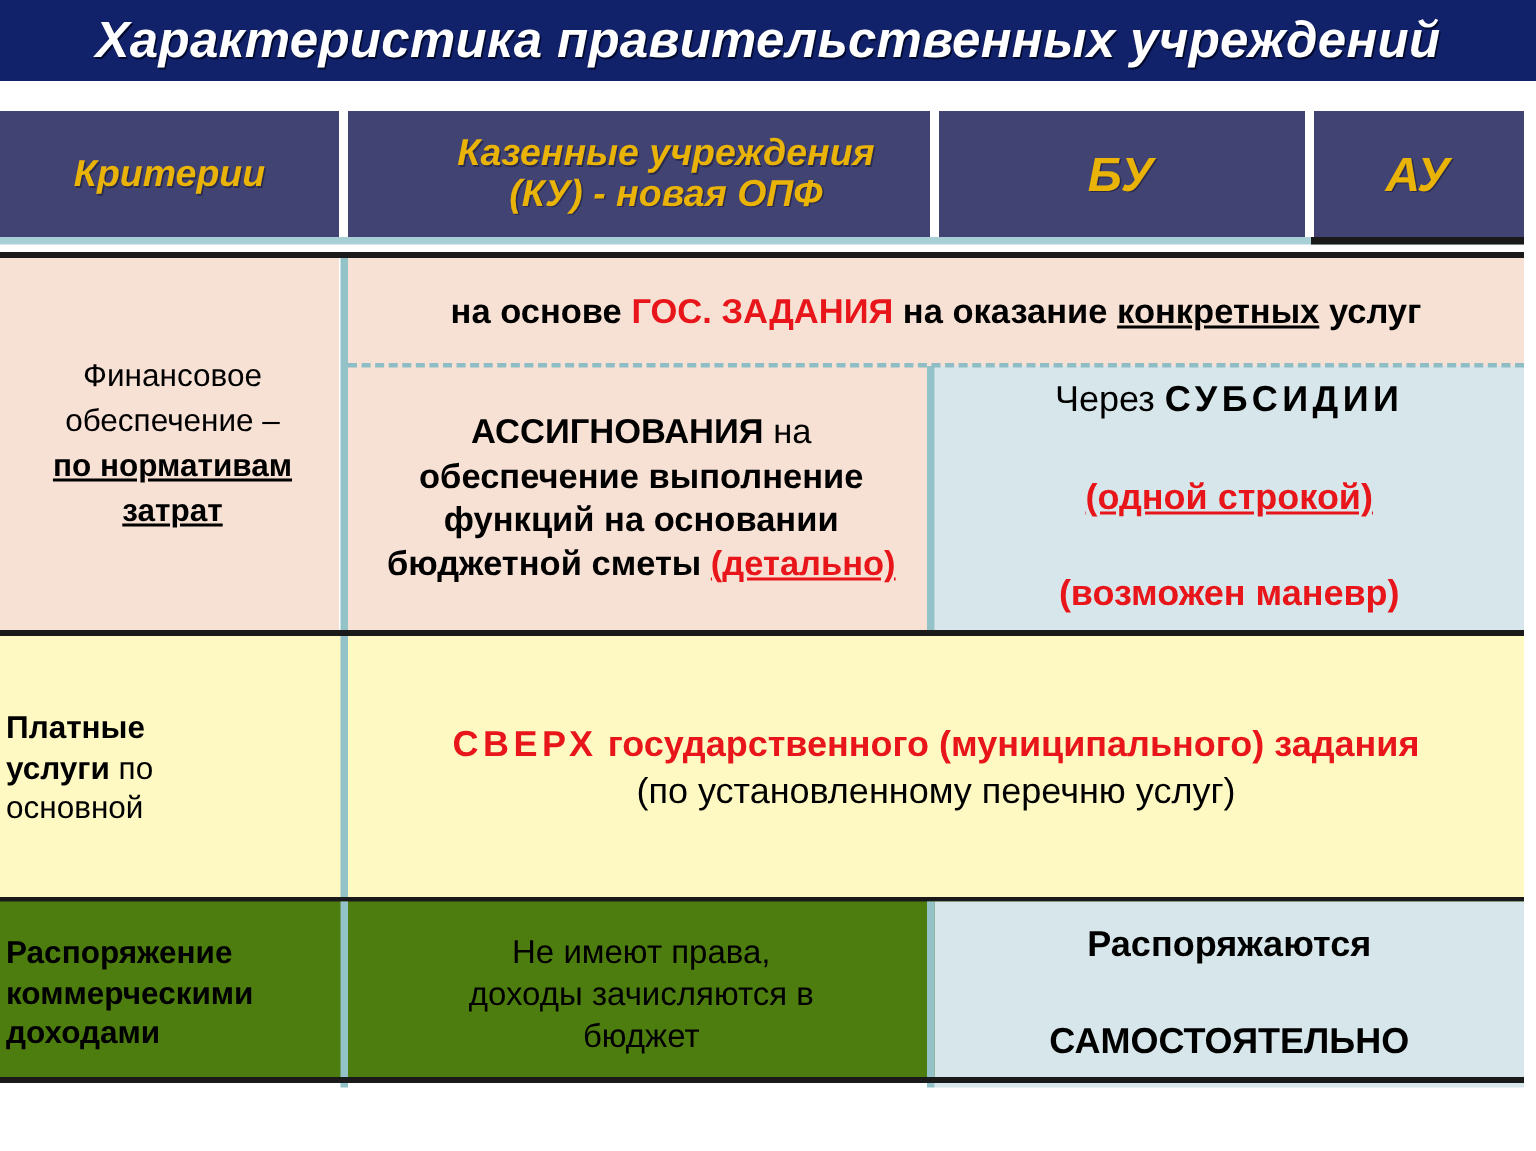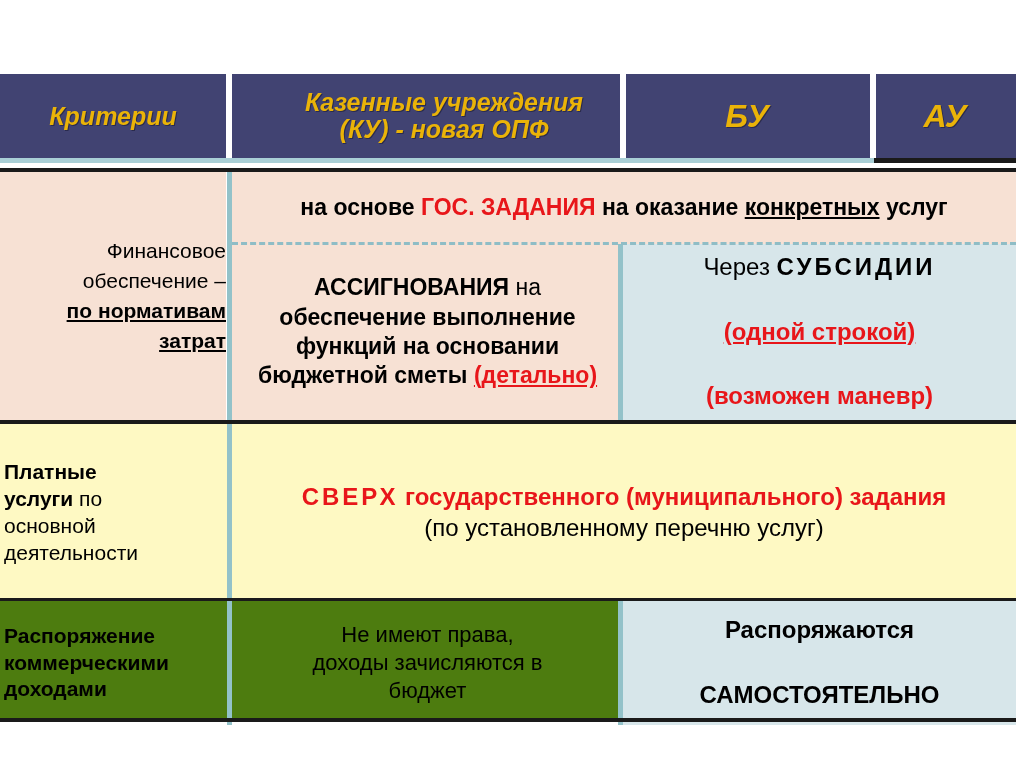--- a/index.html
+++ b/index.html
@@ -145,21 +145,21 @@
   .r1-ku-bg    { position:absolute; left:232px; top:0; width:391px; height:248px; background:#F7E1D4; }
   .r1-top-bg   { position:absolute; left:232px; top:0; width:784px; height:72px; background:#F7E1D4; }
   .r1-bu-bg    { position:absolute; left:623px; top:72px; width:393px; height:176px; background:#D7E6EA; }
 
   .r1-crit {
     top: 0; height: 248px;
     justify-content: flex-start;
     padding-left: 4px;
     font-size: 21px;
     flex-direction: column;
-    align-items: flex-end;
+    align-items: center;
     justify-content: center;
     line-height: 1.42;
   }
   .r1-crit .plain { font-weight: normal; }
   .r1-crit .bold-u { font-weight: bold; text-decoration: underline; text-underline-offset: 2px; }
 
   .r1-top {
     top: 0; height: 72px;
     font-size: 23px;
     font-weight: normal;
@@ -247,20 +247,23 @@
   .n         { font-weight: normal; }
   .spaced    { letter-spacing: 3px; }
   .nowrap    { white-space: nowrap; }
   .ln        { display: block; }
 </style>
 </head>
 <body>
 
 <div class="slide">
 
+  <div class="title-banner">
+    <div class="title-text">Характеристика правительственных учреждений</div>
+  </div>
 
   <div class="head-row">
     <div class="head-cell hc-criteria">
       <span>Критерии</span>
     </div>
     <div class="head-cell hc-ku">
       <span>
         <span class="ln">Казенные учреждения</span>
         <span class="ln">(КУ) - новая ОПФ</span>
       </span>
@@ -315,21 +318,20 @@
     </div>
 
     <div class="row row2">
       <div class="vrule" style="left:227px; top:0; height:178px;"></div>
 
       <div class="cell c-crit r2-crit">
         <span>
           <span class="ln b">Платные</span>
           <span class="ln"><span class="b">услуги</span><span class="n"> по</span></span>
           <span class="ln n">основной</span>
-          <span class="ln n">деятельности</span>
         </span>
       </div>
 
       <div class="cell c-span r2-span">
         <span class="ln nowrap"><span class="b red spaced">СВЕРХ</span><span class="b red"> государственного (муниципального) задания</span></span>
         <span class="ln n">(по установленному перечню услуг)</span>
       </div>
     </div>
 
     <div class="row row3">

